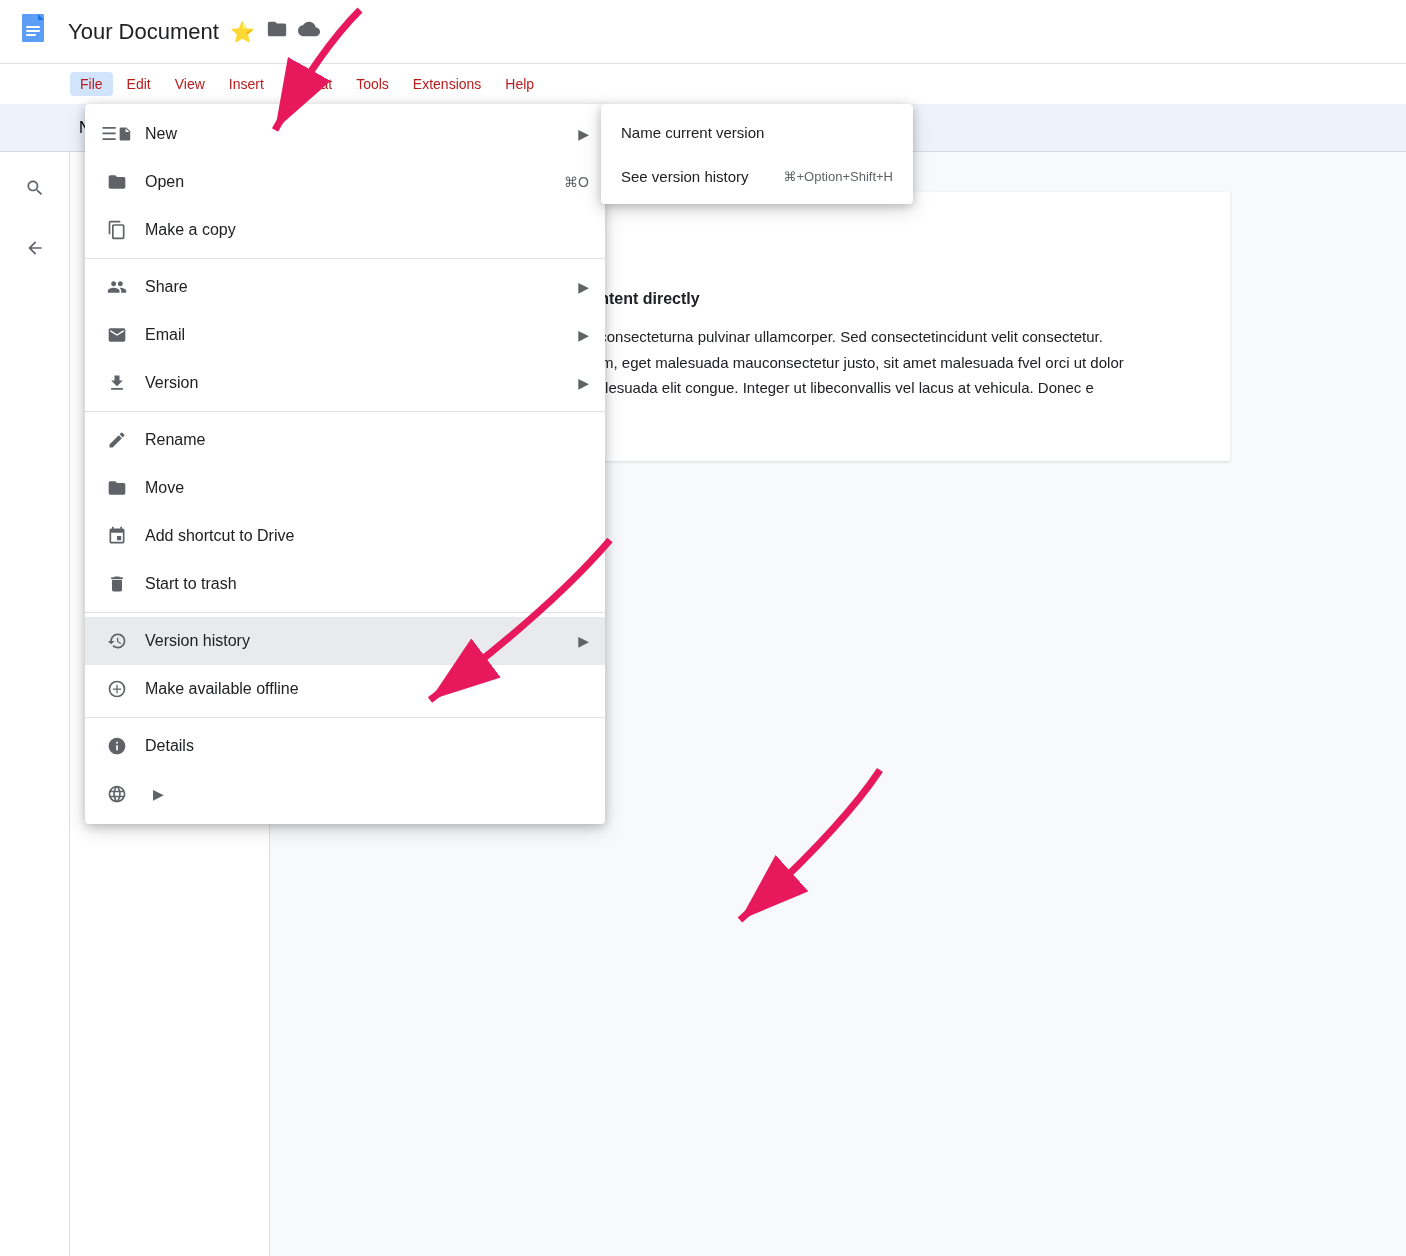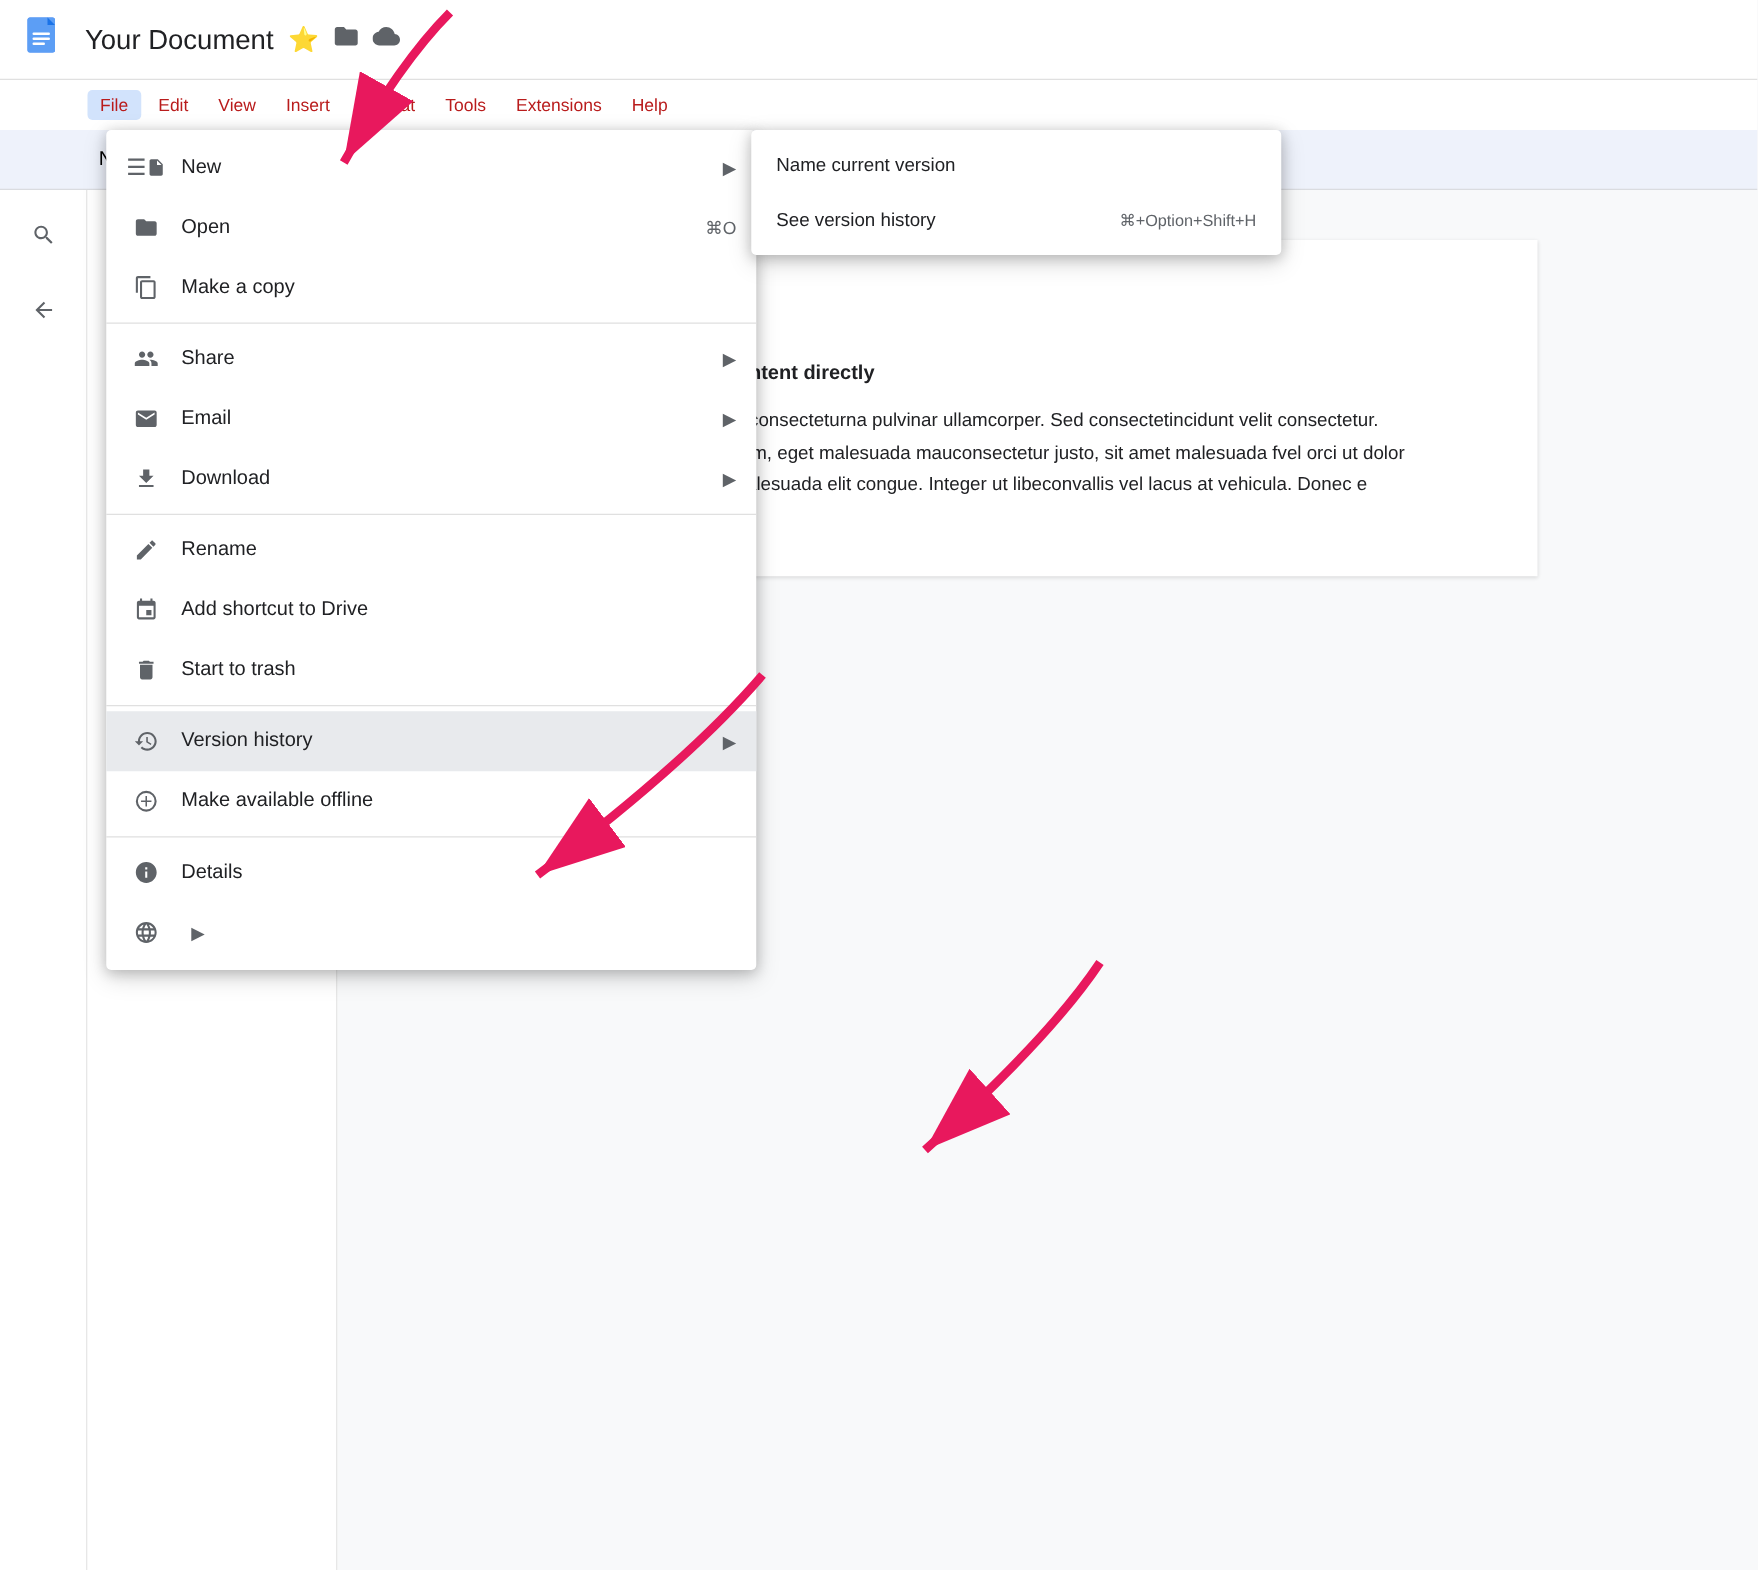--- a/index.html
+++ b/index.html
@@ -252,21 +252,21 @@
       height: 1px;
       background: #e0e0e0;
       margin: 4px 0;
     }
 
     
     .version-submenu {
       position: absolute;
       top: 104px;
       left: 601px;
-      width: 424px;
+      width: 312px;
       background: #fff;
       border-radius: 4px;
       box-shadow: 0 2px 10px rgba(0,0,0,0.2), 0 6px 20px rgba(0,0,0,0.15);
       z-index: 300;
       padding: 6px 0;
     }
     .submenu-item {
       display: flex;
       align-items: center;
       justify-content: space-between;
@@ -428,35 +428,43 @@
     <span class="menu-item-label">Email</span>
     <span class="menu-item-arrow">▶</span>
   </div>
 
   <div class="menu-item">
     <div class="menu-item-icon">
       <svg width="20" height="20" viewBox="0 0 24 24" fill="#5f6368">
           <path d="M19 9h-4V3H9v6H5l7 7 7-7zM5 18v2h14v-2H5z"></path>
         </svg>
     </div>
-    <span class="menu-item-label">Download</span>
+    <span class="menu-item-label">Version</span>
     <span class="menu-item-arrow">▶</span>
   </div>
 
   <div class="menu-divider"></div>
 
   <div class="menu-item">
     <div class="menu-item-icon">
       <svg width="20" height="20" viewBox="0 0 24 24" fill="#5f6368">
           <path d="M3 17.25V21h3.75L17.81 9.94l-3.75-3.75L3 17.25zM20.71 7.04c.39-.39.39-1.02 0-1.41l-2.34-2.34c-.39-.39-1.02-.39-1.41 0l-1.83 1.83 3.75 3.75 1.83-1.83z"></path>
         </svg>
     </div>
     <span class="menu-item-label">Rename</span>
   </div>
 
+  <div class="menu-item">
+    <div class="menu-item-icon">
+      <svg width="20" height="20" viewBox="0 0 24 24" fill="#5f6368">
+          <path d="M20 6h-8l-2-2H4c-1.1 0-2 .9-2 2v12c0 1.1.9 2 2 2h16c1.1 0 2-.9 2-2V8c0-1.1-.9-2-2-2z"></path>
+        </svg>
+    </div>
+    <span class="menu-item-label">Move</span>
+  </div>
 
   <div class="menu-item">
     <div class="menu-item-icon">
       <svg width="20" height="20" viewBox="0 0 24 24" fill="#5f6368">
           <path d="M17 12h-5v5h5v-5zM16 1v2H8V1H6v2H5c-1.11 0-1.99.9-1.99 2L3 19c0 1.1.89 2 2 2h14c1.1 0 2-.9 2-2V5c0-1.1-.9-2-2-2h-1V1h-2zm3 18H5V8h14v11z"></path>
         </svg>
     </div>
     <span class="menu-item-label">Add shortcut to Drive</span>
   </div>
 

